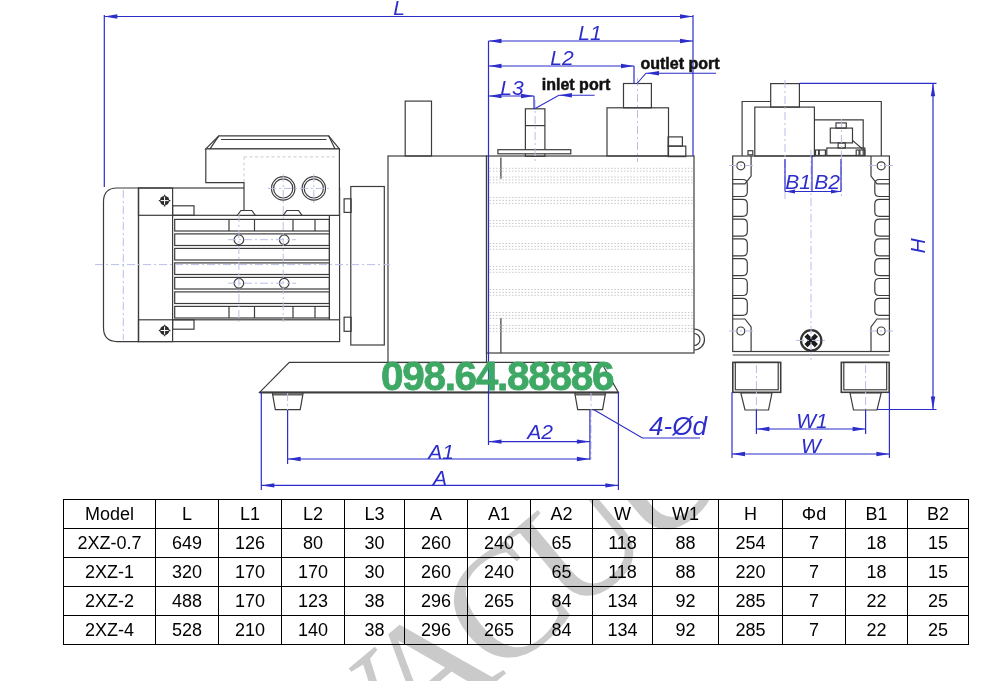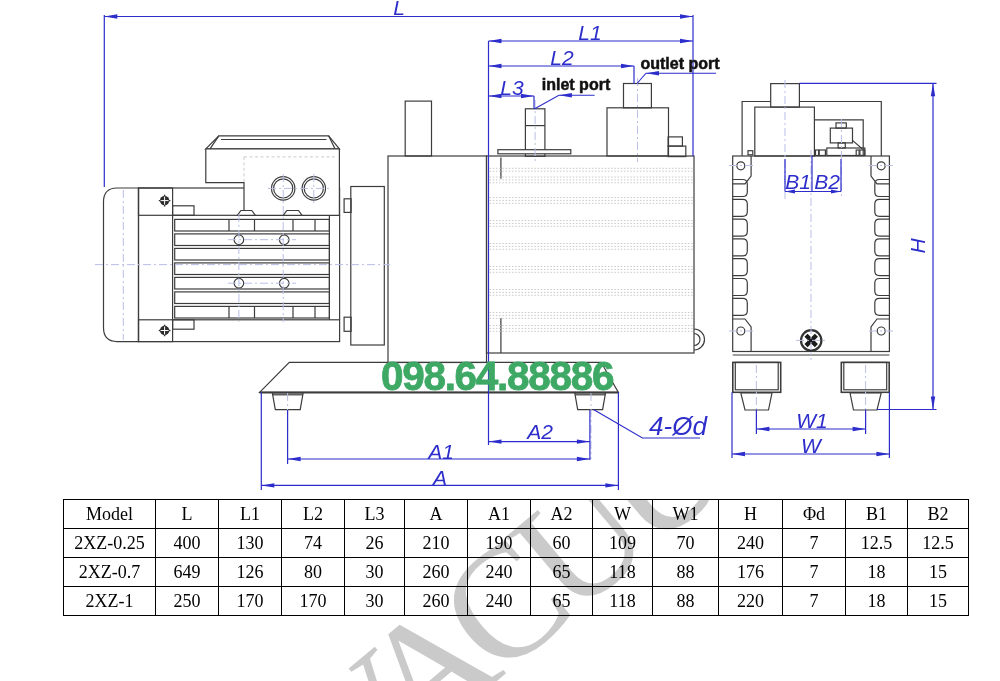--- a/index.html
+++ b/index.html
@@ -1,20 +1,20 @@
 <!DOCTYPE html>
 <html><head>
 <meta charset="utf-8">
 <style>
 html,body{margin:0;padding:0;background:#ffffff;}
 #page{position:relative;width:1000px;height:681px;overflow:hidden;background:#fff;
   font-family:"Liberation Sans",sans-serif;}
 
 table.spec{position:absolute;left:63px;top:499px;border-collapse:collapse;
-  table-layout:fixed;font-family:Liberation Serif, serif;font-size:18px;color:#000;}
+  table-layout:fixed;font-family:Liberation Sans, sans-serif;font-size:18px;color:#000;}
 table.spec td{border:1px solid #000;text-align:center;vertical-align:middle;
   padding:0;height:28px;overflow:hidden;}
 #phone{position:absolute;left:381px;top:319px;color:#3ea865;-webkit-text-stroke:0.8px #3ea865;
   font-weight:bold;font-size:40.5px;letter-spacing:-1.3px;margin-top:34px;}
 svg{position:absolute;left:0;top:0;}
 </style>
 </head>
 <body>
 <div id="page">
 <svg width="1000" height="681" viewBox="0 0 1000 681">
@@ -313,62 +313,78 @@
           <td>A1</td>
           <td>A2</td>
           <td>W</td>
           <td>W1</td>
           <td>H</td>
           <td>Φd</td>
           <td>B1</td>
           <td>B2</td>
         </tr>
 <tr>
-          <td>2XZ-0.25</td>
-          <td>400</td>
-          <td>130</td>
-          <td>74</td>
-          <td>26</td>
-          <td>210</td>
-          <td>190</td>
-          <td>60</td>
-          <td>109</td>
-          <td>70</td>
-          <td>240</td>
-          <td>7</td>
-          <td>12.5</td>
-          <td>12.5</td>
-        </tr>
-<tr>
           <td>2XZ-0.7</td>
           <td>649</td>
           <td>126</td>
           <td>80</td>
           <td>30</td>
           <td>260</td>
           <td>240</td>
           <td>65</td>
           <td>118</td>
           <td>88</td>
-          <td>176</td>
+          <td>254</td>
           <td>7</td>
           <td>18</td>
           <td>15</td>
         </tr>
 <tr>
           <td>2XZ-1</td>
-          <td>250</td>
+          <td>320</td>
           <td>170</td>
           <td>170</td>
           <td>30</td>
           <td>260</td>
           <td>240</td>
           <td>65</td>
           <td>118</td>
           <td>88</td>
           <td>220</td>
           <td>7</td>
           <td>18</td>
           <td>15</td>
         </tr>
+<tr>
+          <td>2XZ-2</td>
+          <td>488</td>
+          <td>170</td>
+          <td>123</td>
+          <td>38</td>
+          <td>296</td>
+          <td>265</td>
+          <td>84</td>
+          <td>134</td>
+          <td>92</td>
+          <td>285</td>
+          <td>7</td>
+          <td>22</td>
+          <td>25</td>
+        </tr>
+<tr>
+          <td>2XZ-4</td>
+          <td>528</td>
+          <td>210</td>
+          <td>140</td>
+          <td>38</td>
+          <td>296</td>
+          <td>265</td>
+          <td>84</td>
+          <td>134</td>
+          <td>92</td>
+          <td>285</td>
+          <td>7</td>
+          <td>22</td>
+          <td>25</td>
+        </tr>
 </tbody>
     </table>
 </div>
 
 </body></html>

